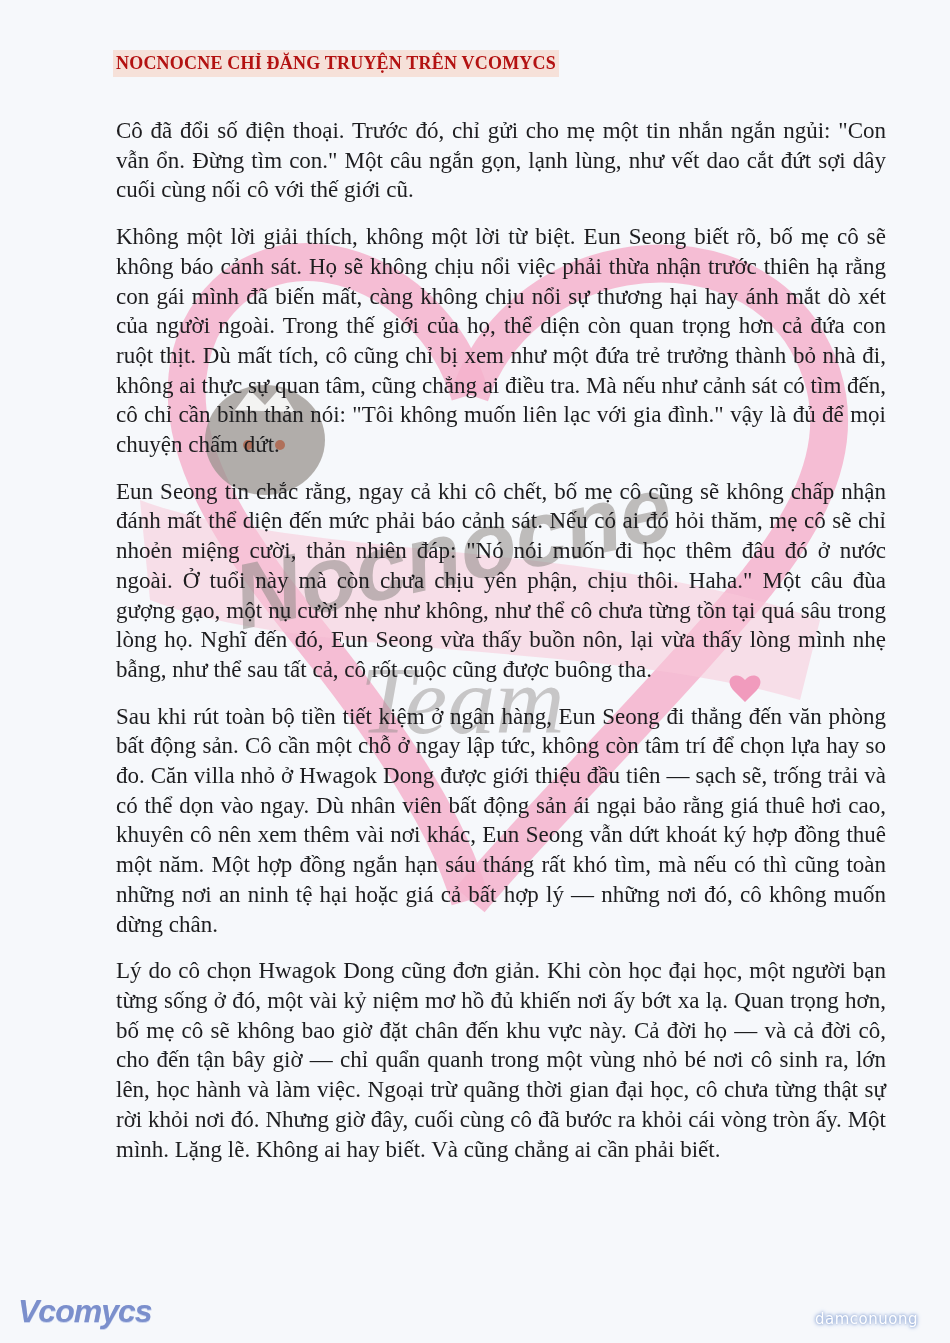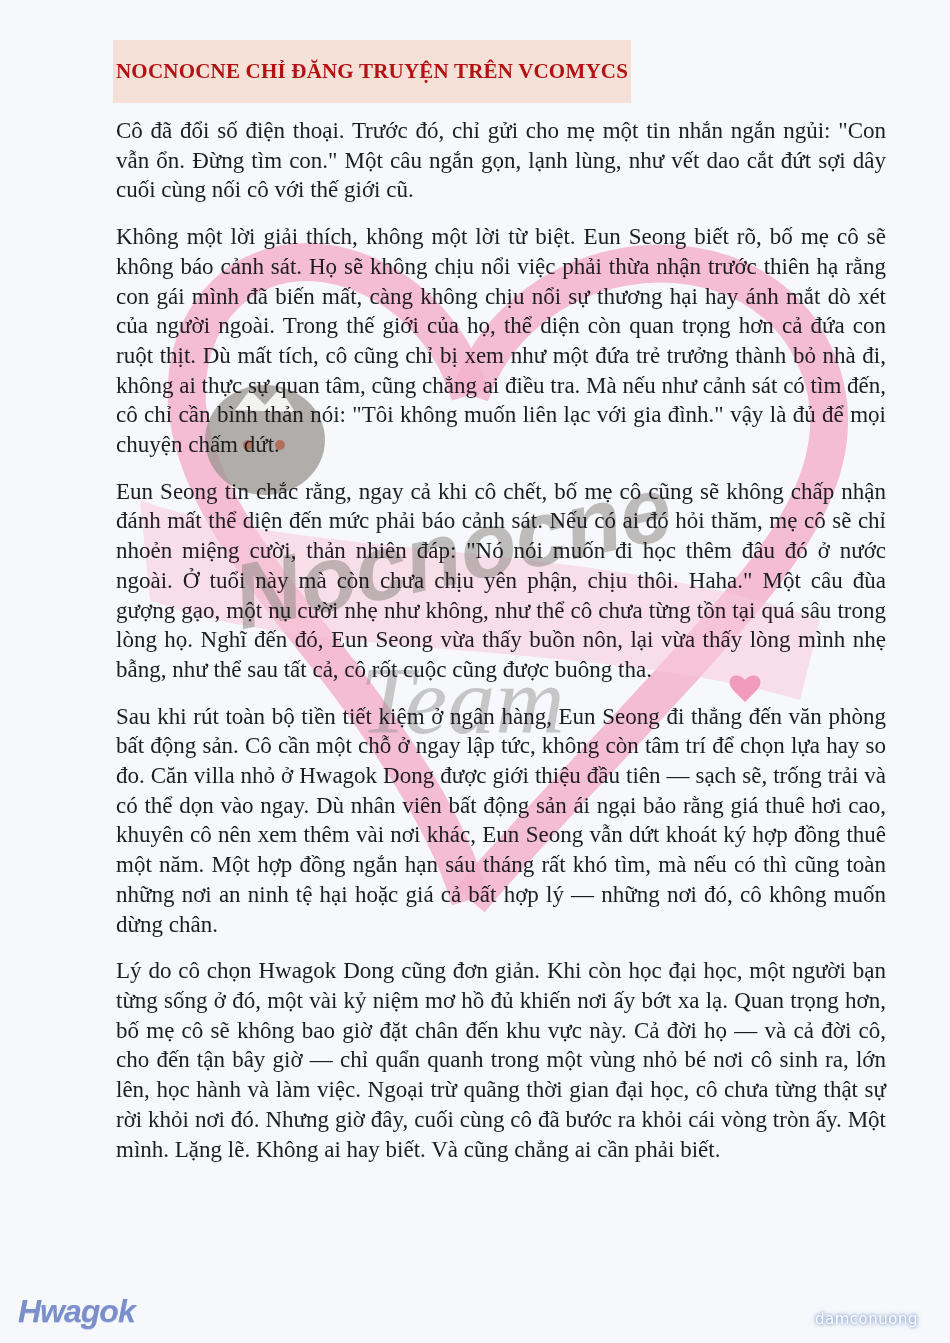--- a/index.html
+++ b/index.html
@@ -7,24 +7,24 @@
       width:950px; height:1343px; position:relative; overflow:hidden;
       background:#f6f8fb;
       font-family:"Liberation Serif", "DejaVu Serif", serif;
       color:#1d1d1f;
     }
     .watermark {
       position:absolute; left:0; top:0; width:950px; height:1343px;
       pointer-events:none;
     }
     .header-banner {
-      position:absolute; left:113px; top:40px;
+      position:absolute; left:113px; top:50px;
       font-family:"Liberation Serif", serif; font-weight:bold;
-      font-size:21px; color:#b31212; letter-spacing:0.2px;
-      background:rgba(246,206,190,0.55); padding:19px 3px;
+      font-size:18px; color:#b31212; letter-spacing:0.2px;
+      background:rgba(246,206,190,0.55); padding:3px 3px;
     }
     .content {
       position:absolute; left:116px; top:116px; width:770px;
     }
     .para {
       font-size:23px; line-height:29.7px; margin:0 0 17px 0;
       text-align:justify; position:relative;
     }
     .footer-logo {
       position:absolute; left:18px; top:1293px;
@@ -63,14 +63,14 @@
 <div class="header-banner">NOCNOCNE CHỈ ĐĂNG TRUYỆN TRÊN VCOMYCS</div>
 
 <div class="content">
   <p class="para">Cô đã đổi số điện thoại. Trước đó, chỉ gửi cho mẹ một tin nhắn ngắn ngủi: "Con vẫn ổn. Đừng tìm con." Một câu ngắn gọn, lạnh lùng, như vết dao cắt đứt sợi dây cuối cùng nối cô với thế giới cũ.</p>
   <p class="para">Không một lời giải thích, không một lời từ biệt. Eun Seong biết rõ, bố mẹ cô sẽ không báo cảnh sát. Họ sẽ không chịu nổi việc phải thừa nhận trước thiên hạ rằng con gái mình đã biến mất, càng không chịu nổi sự thương hại hay ánh mắt dò xét của người ngoài. Trong thế giới của họ, thể diện còn quan trọng hơn cả đứa con ruột thịt. Dù mất tích, cô cũng chỉ bị xem như một đứa trẻ trưởng thành bỏ nhà đi, không ai thực sự quan tâm, cũng chẳng ai điều tra. Mà nếu như cảnh sát có tìm đến, cô chỉ cần bình thản nói: "Tôi không muốn liên lạc với gia đình." vậy là đủ để mọi chuyện chấm dứt.</p>
   <p class="para">Eun Seong tin chắc rằng, ngay cả khi cô chết, bố mẹ cô cũng sẽ không chấp nhận đánh mất thể diện đến mức phải báo cảnh sát. Nếu có ai đó hỏi thăm, mẹ cô sẽ chỉ nhoẻn miệng cười, thản nhiên đáp: "Nó nói muốn đi học thêm đâu đó ở nước ngoài. Ở tuổi này mà còn chưa chịu yên phận, chịu thôi. Haha." Một câu đùa gượng gạo, một nụ cười nhẹ như không, như thể cô chưa từng tồn tại quá sâu trong lòng họ. Nghĩ đến đó, Eun Seong vừa thấy buồn nôn, lại vừa thấy lòng mình nhẹ bẫng, như thể sau tất cả, cô rốt cuộc cũng được buông tha.</p>
   <p class="para">Sau khi rút toàn bộ tiền tiết kiệm ở ngân hàng, Eun Seong đi thẳng đến văn phòng bất động sản. Cô cần một chỗ ở ngay lập tức, không còn tâm trí để chọn lựa hay so đo. Căn villa nhỏ ở Hwagok Dong được giới thiệu đầu tiên — sạch sẽ, trống trải và có thể dọn vào ngay. Dù nhân viên bất động sản ái ngại bảo rằng giá thuê hơi cao, khuyên cô nên xem thêm vài nơi khác, Eun Seong vẫn dứt khoát ký hợp đồng thuê một năm. Một hợp đồng ngắn hạn sáu tháng rất khó tìm, mà nếu có thì cũng toàn những nơi an ninh tệ hại hoặc giá cả bất hợp lý — những nơi đó, cô không muốn dừng chân.</p>
   <p class="para">Lý do cô chọn Hwagok Dong cũng đơn giản. Khi còn học đại học, một người bạn từng sống ở đó, một vài kỷ niệm mơ hồ đủ khiến nơi ấy bớt xa lạ. Quan trọng hơn, bố mẹ cô sẽ không bao giờ đặt chân đến khu vực này. Cả đời họ — và cả đời cô, cho đến tận bây giờ — chỉ quẩn quanh trong một vùng nhỏ bé nơi cô sinh ra, lớn lên, học hành và làm việc. Ngoại trừ quãng thời gian đại học, cô chưa từng thật sự rời khỏi nơi đó. Nhưng giờ đây, cuối cùng cô đã bước ra khỏi cái vòng tròn ấy. Một mình. Lặng lẽ. Không ai hay biết. Và cũng chẳng ai cần phải biết.</p>
 </div>
 
-<div class="footer-logo">Hwagok</div>
+<div class="footer-logo">Vcomycs</div>
 <div class="footer-credit">damconuong</div>
 
 </body></html>

